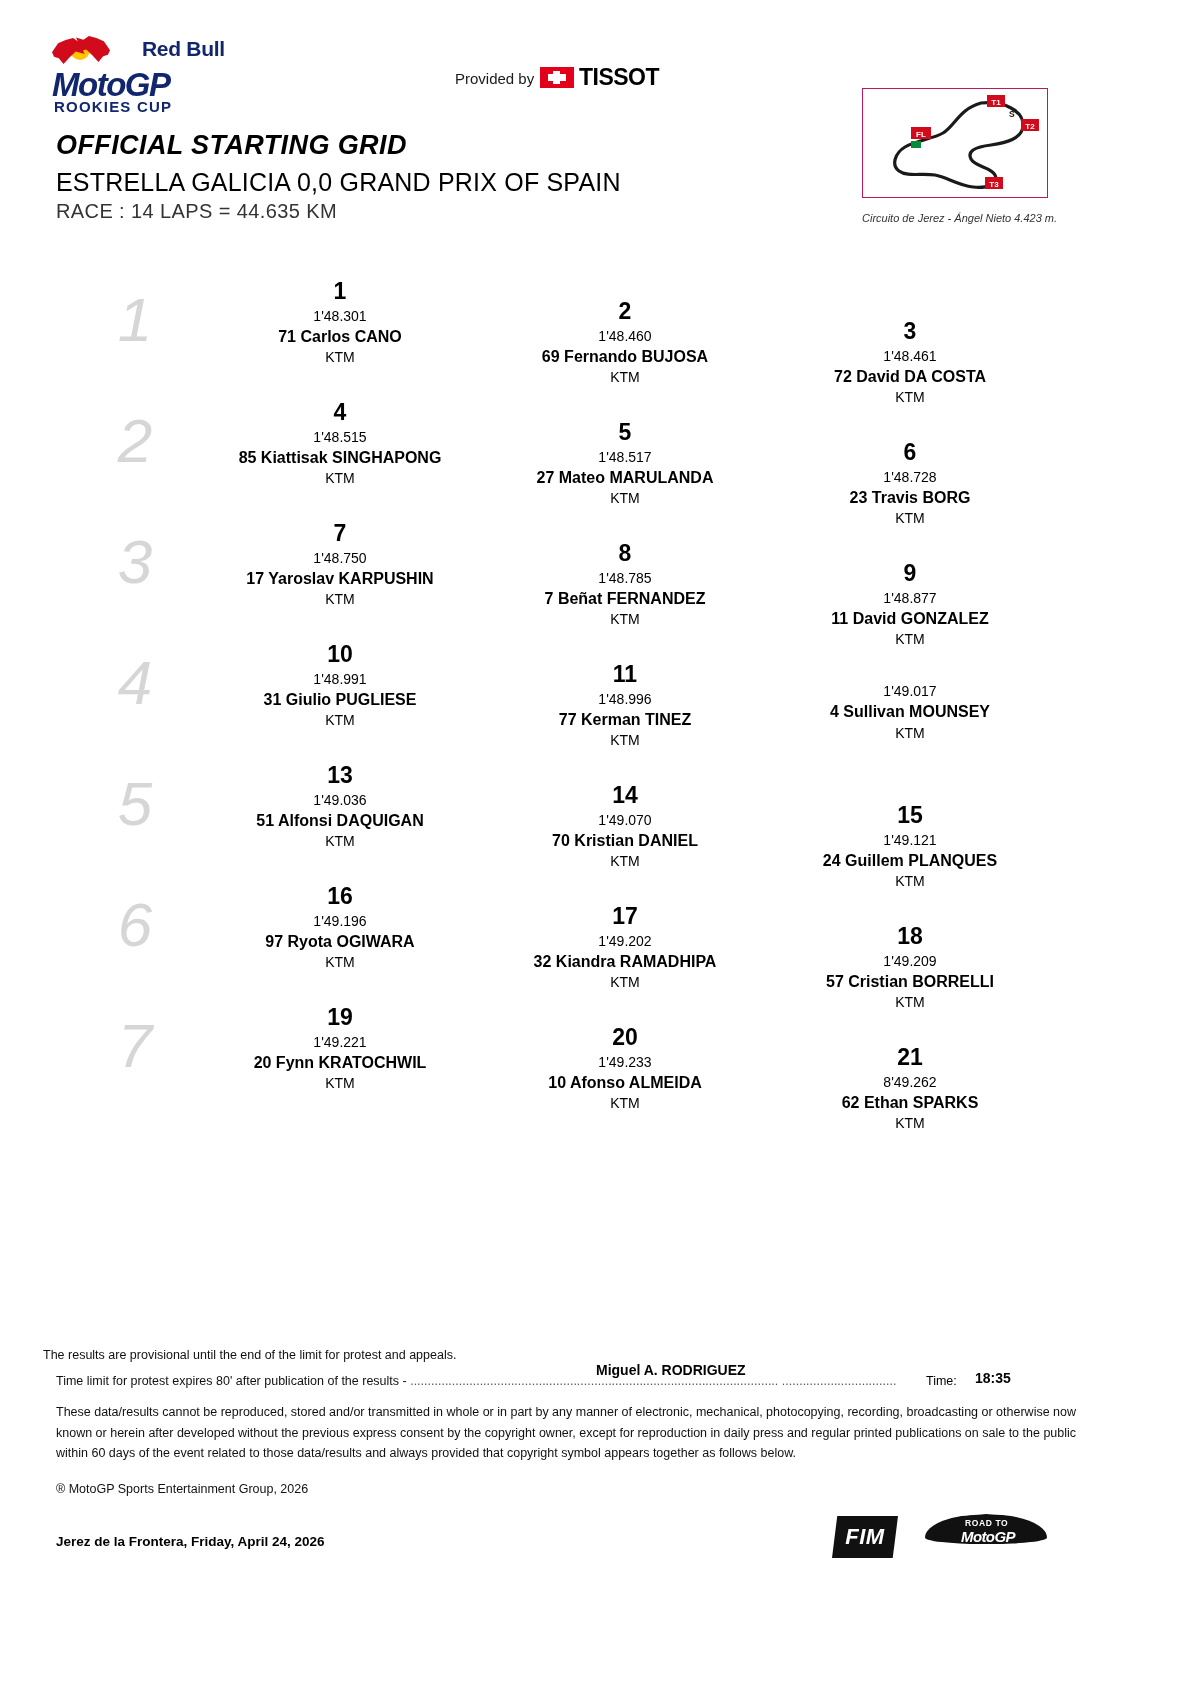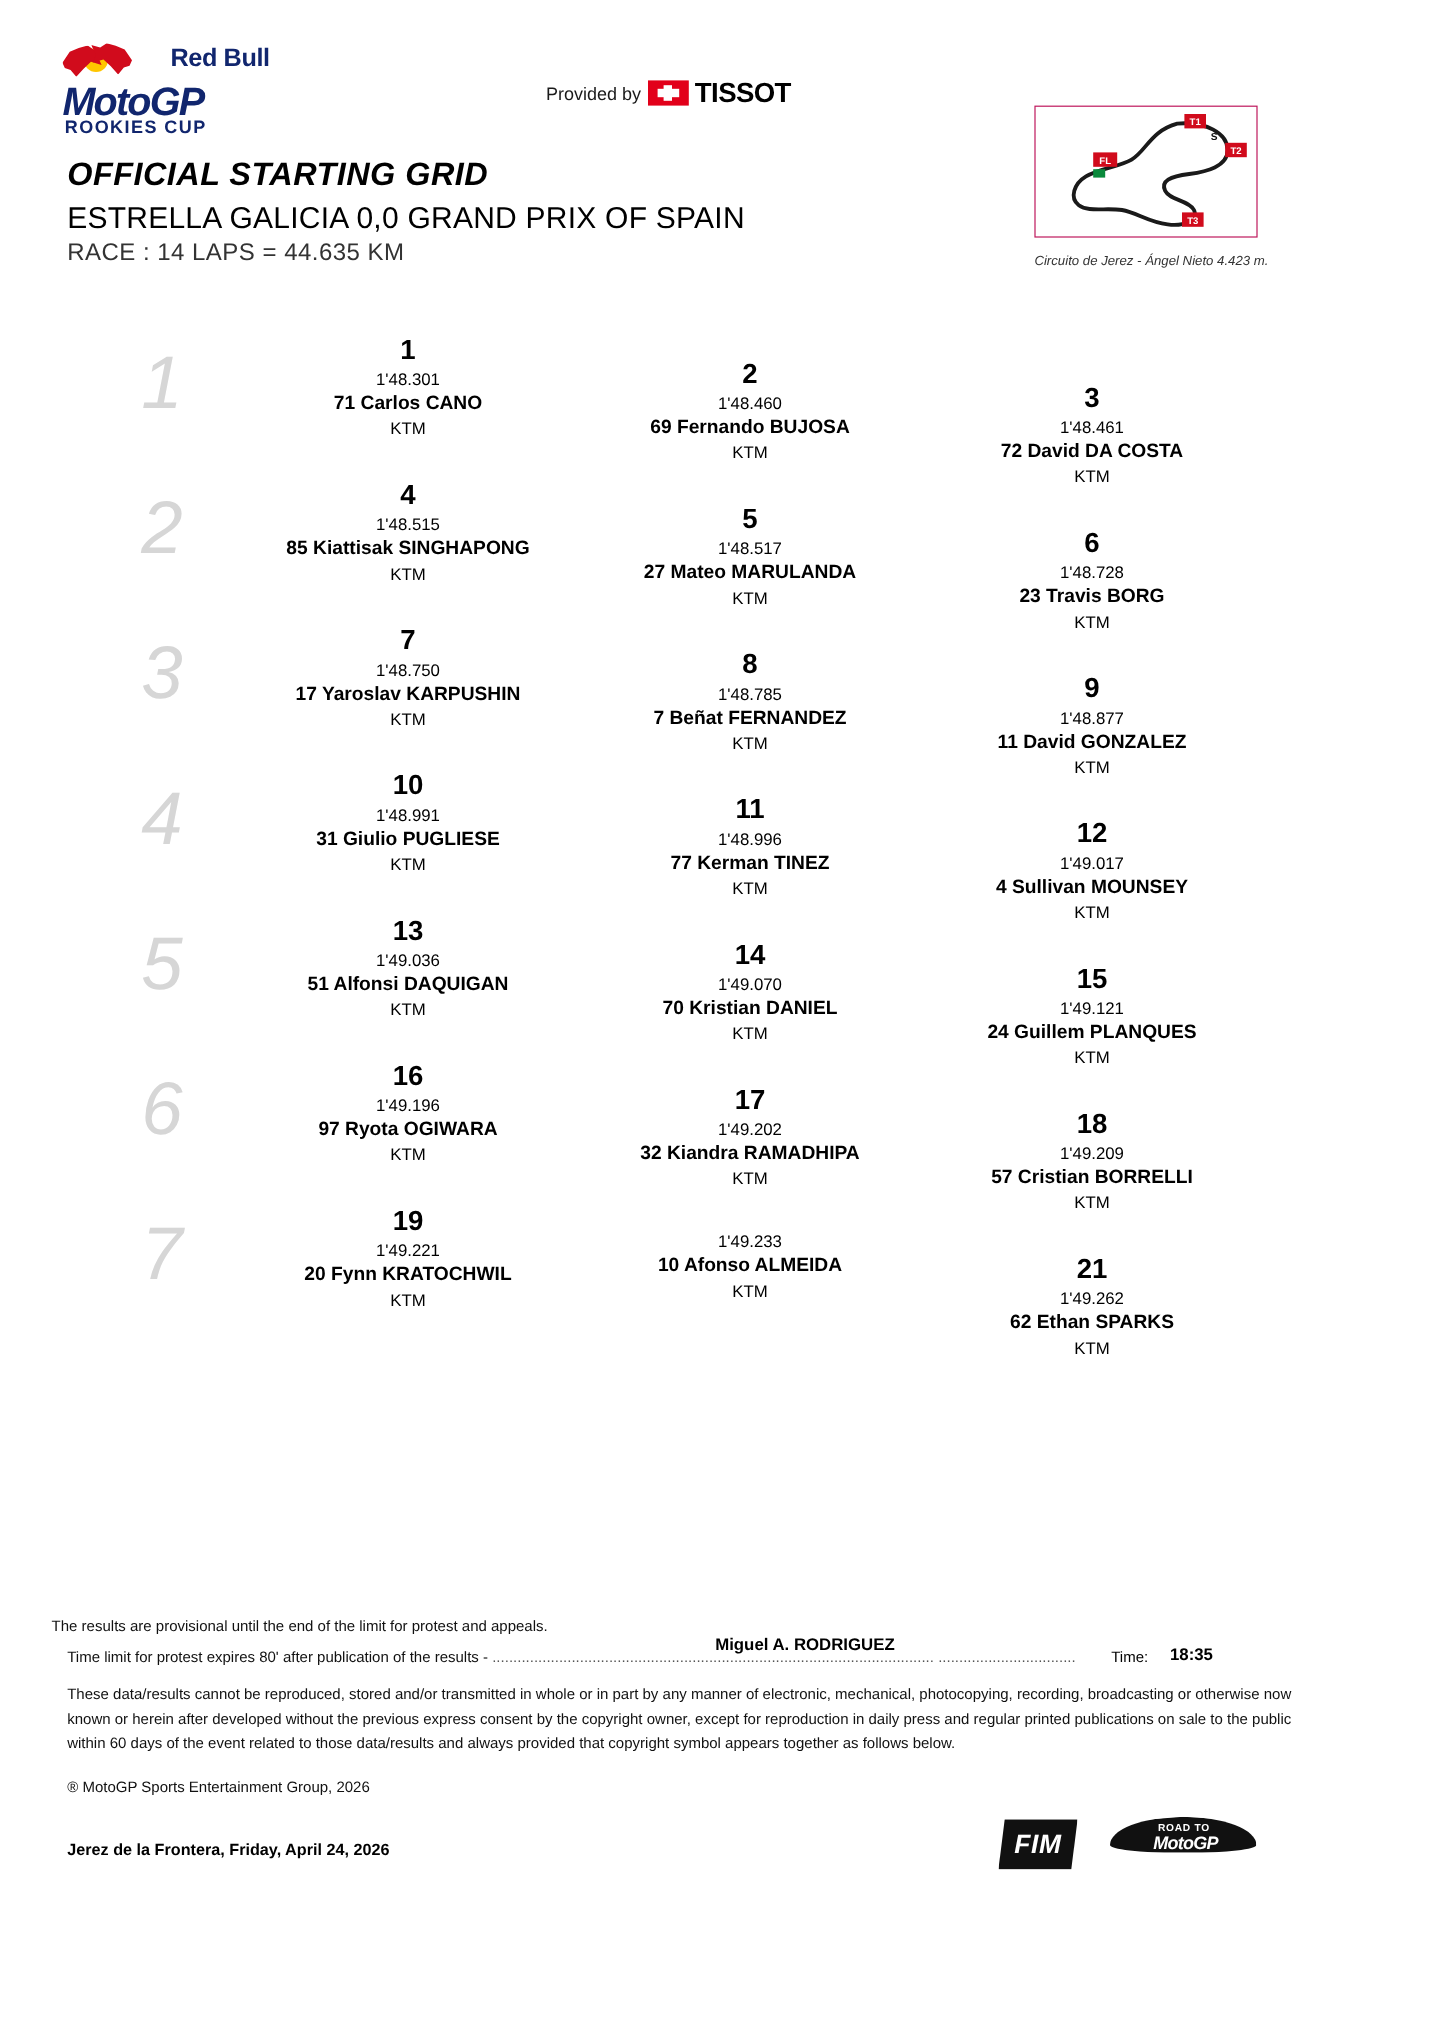--- a/index.html
+++ b/index.html
@@ -221,21 +221,20 @@
       <div class="rider">31 Giulio PUGLIESE</div>
       <div class="bike">KTM</div>
     </div>
     <div class="slot col2">
       <div class="pos">11</div>
       <div class="lap">1'48.996</div>
       <div class="rider">77 Kerman TINEZ</div>
       <div class="bike">KTM</div>
     </div>
     <div class="slot col3">
-      <div class="pos">12</div>
       <div class="lap">1'49.017</div>
       <div class="rider">4 Sullivan MOUNSEY</div>
       <div class="bike">KTM</div>
     </div>
   </div>
 
   <div class="grid-row">
     <div class="row-num">5</div>
     <div class="slot col1">
       <div class="pos">13</div>
@@ -281,27 +280,28 @@
 
   <div class="grid-row">
     <div class="row-num">7</div>
     <div class="slot col1">
       <div class="pos">19</div>
       <div class="lap">1'49.221</div>
       <div class="rider">20 Fynn KRATOCHWIL</div>
       <div class="bike">KTM</div>
     </div>
     <div class="slot col2">
+      <div class="pos">20</div>
       <div class="lap">1'49.233</div>
       <div class="rider">10 Afonso ALMEIDA</div>
       <div class="bike">KTM</div>
     </div>
     <div class="slot col3">
       <div class="pos">21</div>
-      <div class="lap">1'49.262</div>
+      <div class="lap">8'49.262</div>
       <div class="rider">62 Ethan SPARKS</div>
       <div class="bike">KTM</div>
     </div>
   </div>
 
 </div>
 
 <div class="footer">
   <div class="fl prov-line">The results are provisional until the end of the limit for protest and appeals.</div>
   <div class="fl timelimit">

